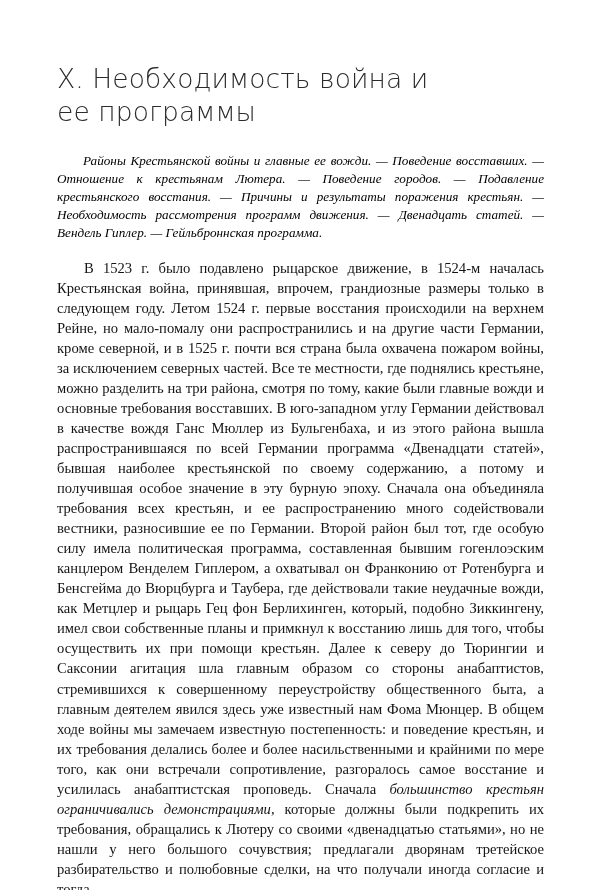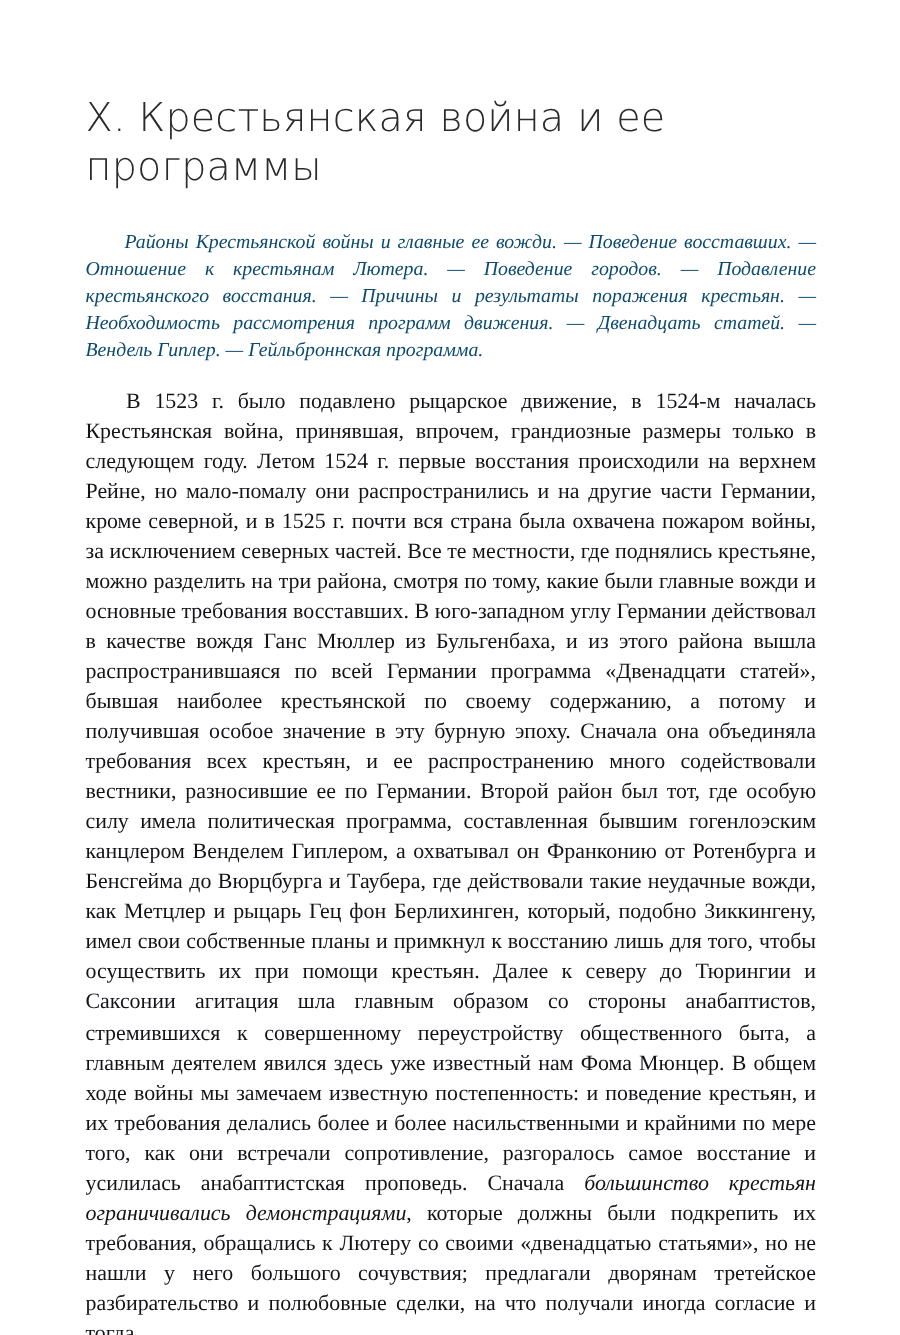--- a/index.html
+++ b/index.html
@@ -44,21 +44,21 @@
   }
 
   
   .epigraph {
     margin: 0;
     padding: 0;
     font-family: "Liberation Serif", "DejaVu Serif", serif;
     font-style: italic;
     font-size: 13.2px;
     line-height: 17.9px;
-    color: #0c4a6e;
+    color: #000000;
     text-align: justify;
     text-indent: 26px;
     margin-top: 24px;
     width: 487px;
     hyphens: manual;
   }
 
   
   .body-text {
     margin: 0;
@@ -85,21 +85,21 @@
     width: 100%;
   }
 </style>
 </head>
 <body style="background: rgb(255, 255, 255);">
 
 <div class="page">
 
   <div class="content">
 
-    <h1 class="chapter-title">X. Крестьянская война и ее программы</h1>
+    <h1 class="chapter-title">X. Необходимость война и ее программы</h1>
 
     <p class="epigraph">Районы Крестьянской войны и главные ее вожди. — Поведение восставших. — Отношение к крестьянам Лютера. — Поведение городов. — Подавление крестьянского восстания. — Причины и результаты поражения крестьян. — Необходимость рассмотрения программ движения. — Двенадцать статей. — Вендель Гиплер. — Гейльброннская программа.</p>
 
     <p class="body-text"><span>В 1523 г. было подавлено рыцарское движение, в 1524-м началась Крестьянская война, принявшая, впрочем, грандиозные размеры только в следующем году. Летом 1524 г. первые восстания происходили на верхнем Рейне, но мало-помалу они распространились и на другие части Германии, кроме северной, и в 1525 г. почти вся страна была охвачена пожаром войны, за исключением северных частей. Все те местности, где поднялись крестьяне, можно разделить на три района, смотря по тому, какие были главные вожди и основные требования восставших. В юго-западном углу Германии действовал в качестве вождя Ганс Мюллер из Бульгенбаха, и из этого района вышла распространившаяся по всей Германии программа «Двенадцати статей», бывшая наиболее крестьянской по своему содержанию, а потому и получившая особое значение в эту бурную эпоху. Сначала она объединяла требования всех крестьян, и ее распространению много содействовали вестники, разносившие ее по Германии. Второй район был тот, где особую силу имела политическая программа, составленная бывшим гогенлоэским канцлером Венделем Гиплером, а охватывал он Франконию от Ротенбурга и Бенсгейма до Вюрцбурга и Таубера, где действовали такие неудачные вожди, как Метцлер и рыцарь Гец фон Берлихинген, который, подобно Зиккингену, имел свои собственные планы и примкнул к восстанию лишь для того, чтобы осуществить их при помощи крестьян. Далее к северу до Тюрингии и Саксонии агитация шла главным образом со стороны анабаптистов, стремившихся к совершенному переустройству общественного быта, а главным деятелем явился здесь уже известный нам Фома Мюнцер. В общем ходе войны мы замечаем известную постепенность: и поведение крестьян, и их требования делались более и более насильственными и крайними по мере того, как они встречали сопротивление, разгоралось самое восстание и усилилась анабаптистская проповедь. Сначала </span><em>большинство крестьян ограничивались демонстрациями</em><span>, которые должны были подкрепить их требования, обращались к Лютеру со своими «двенадцатью статьями», но не нашли у него большого сочувствия; предлагали дворянам третейское разбирательство и полюбовные сделки, на что получали иногда согласие и тогда</span></p>
 
   </div>
 
 </div>
 
 </body></html>

